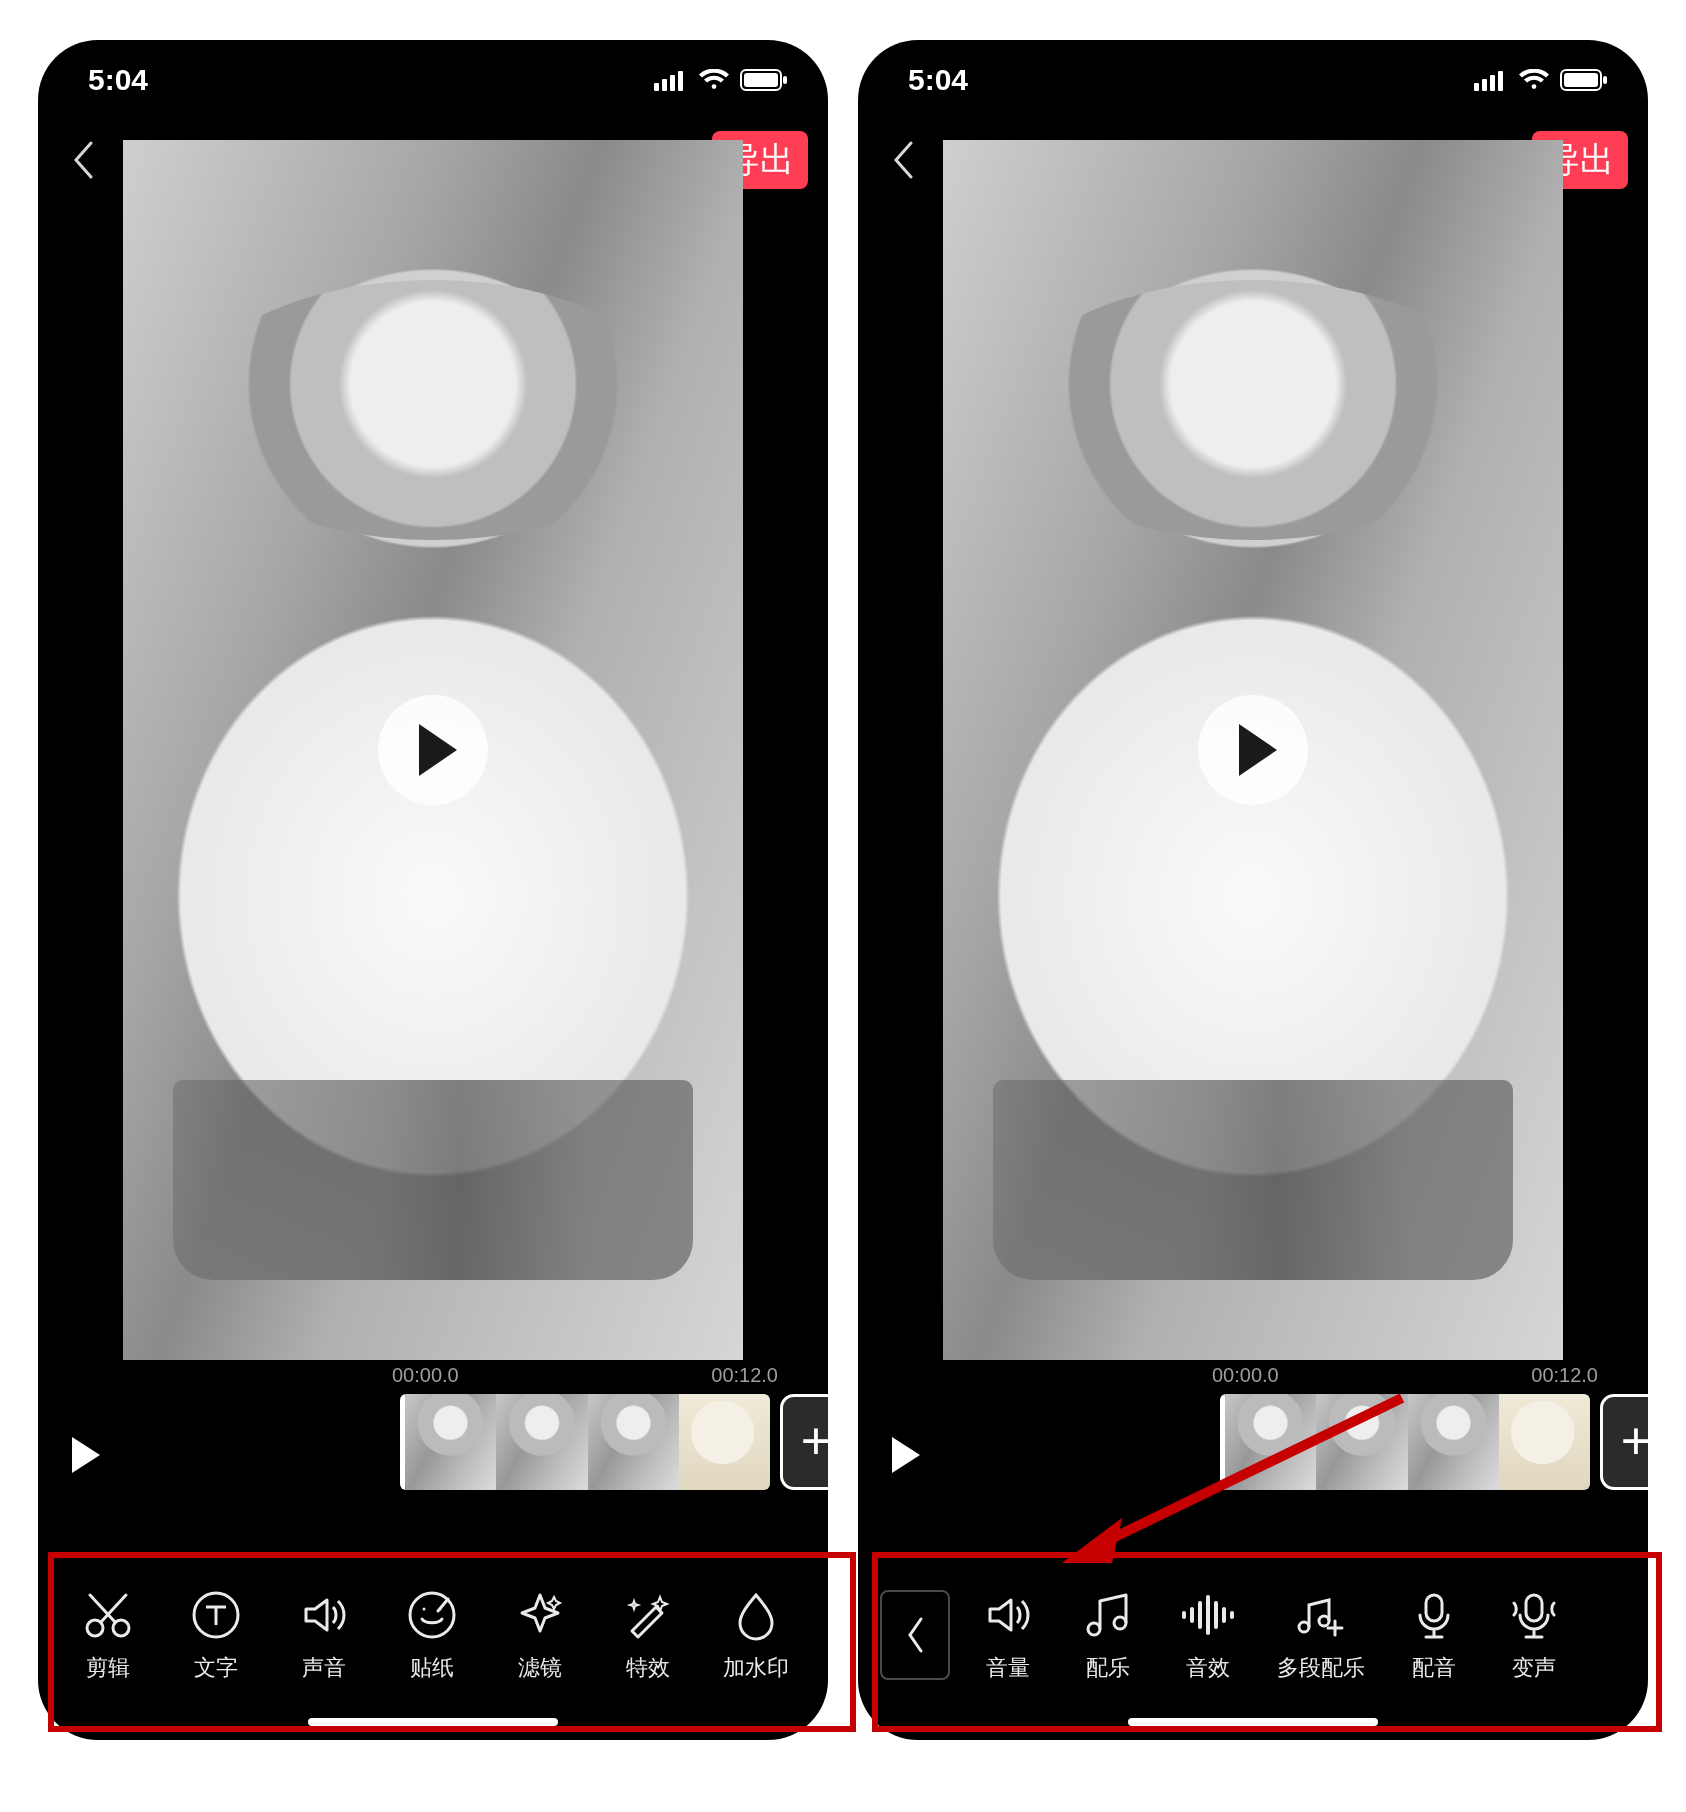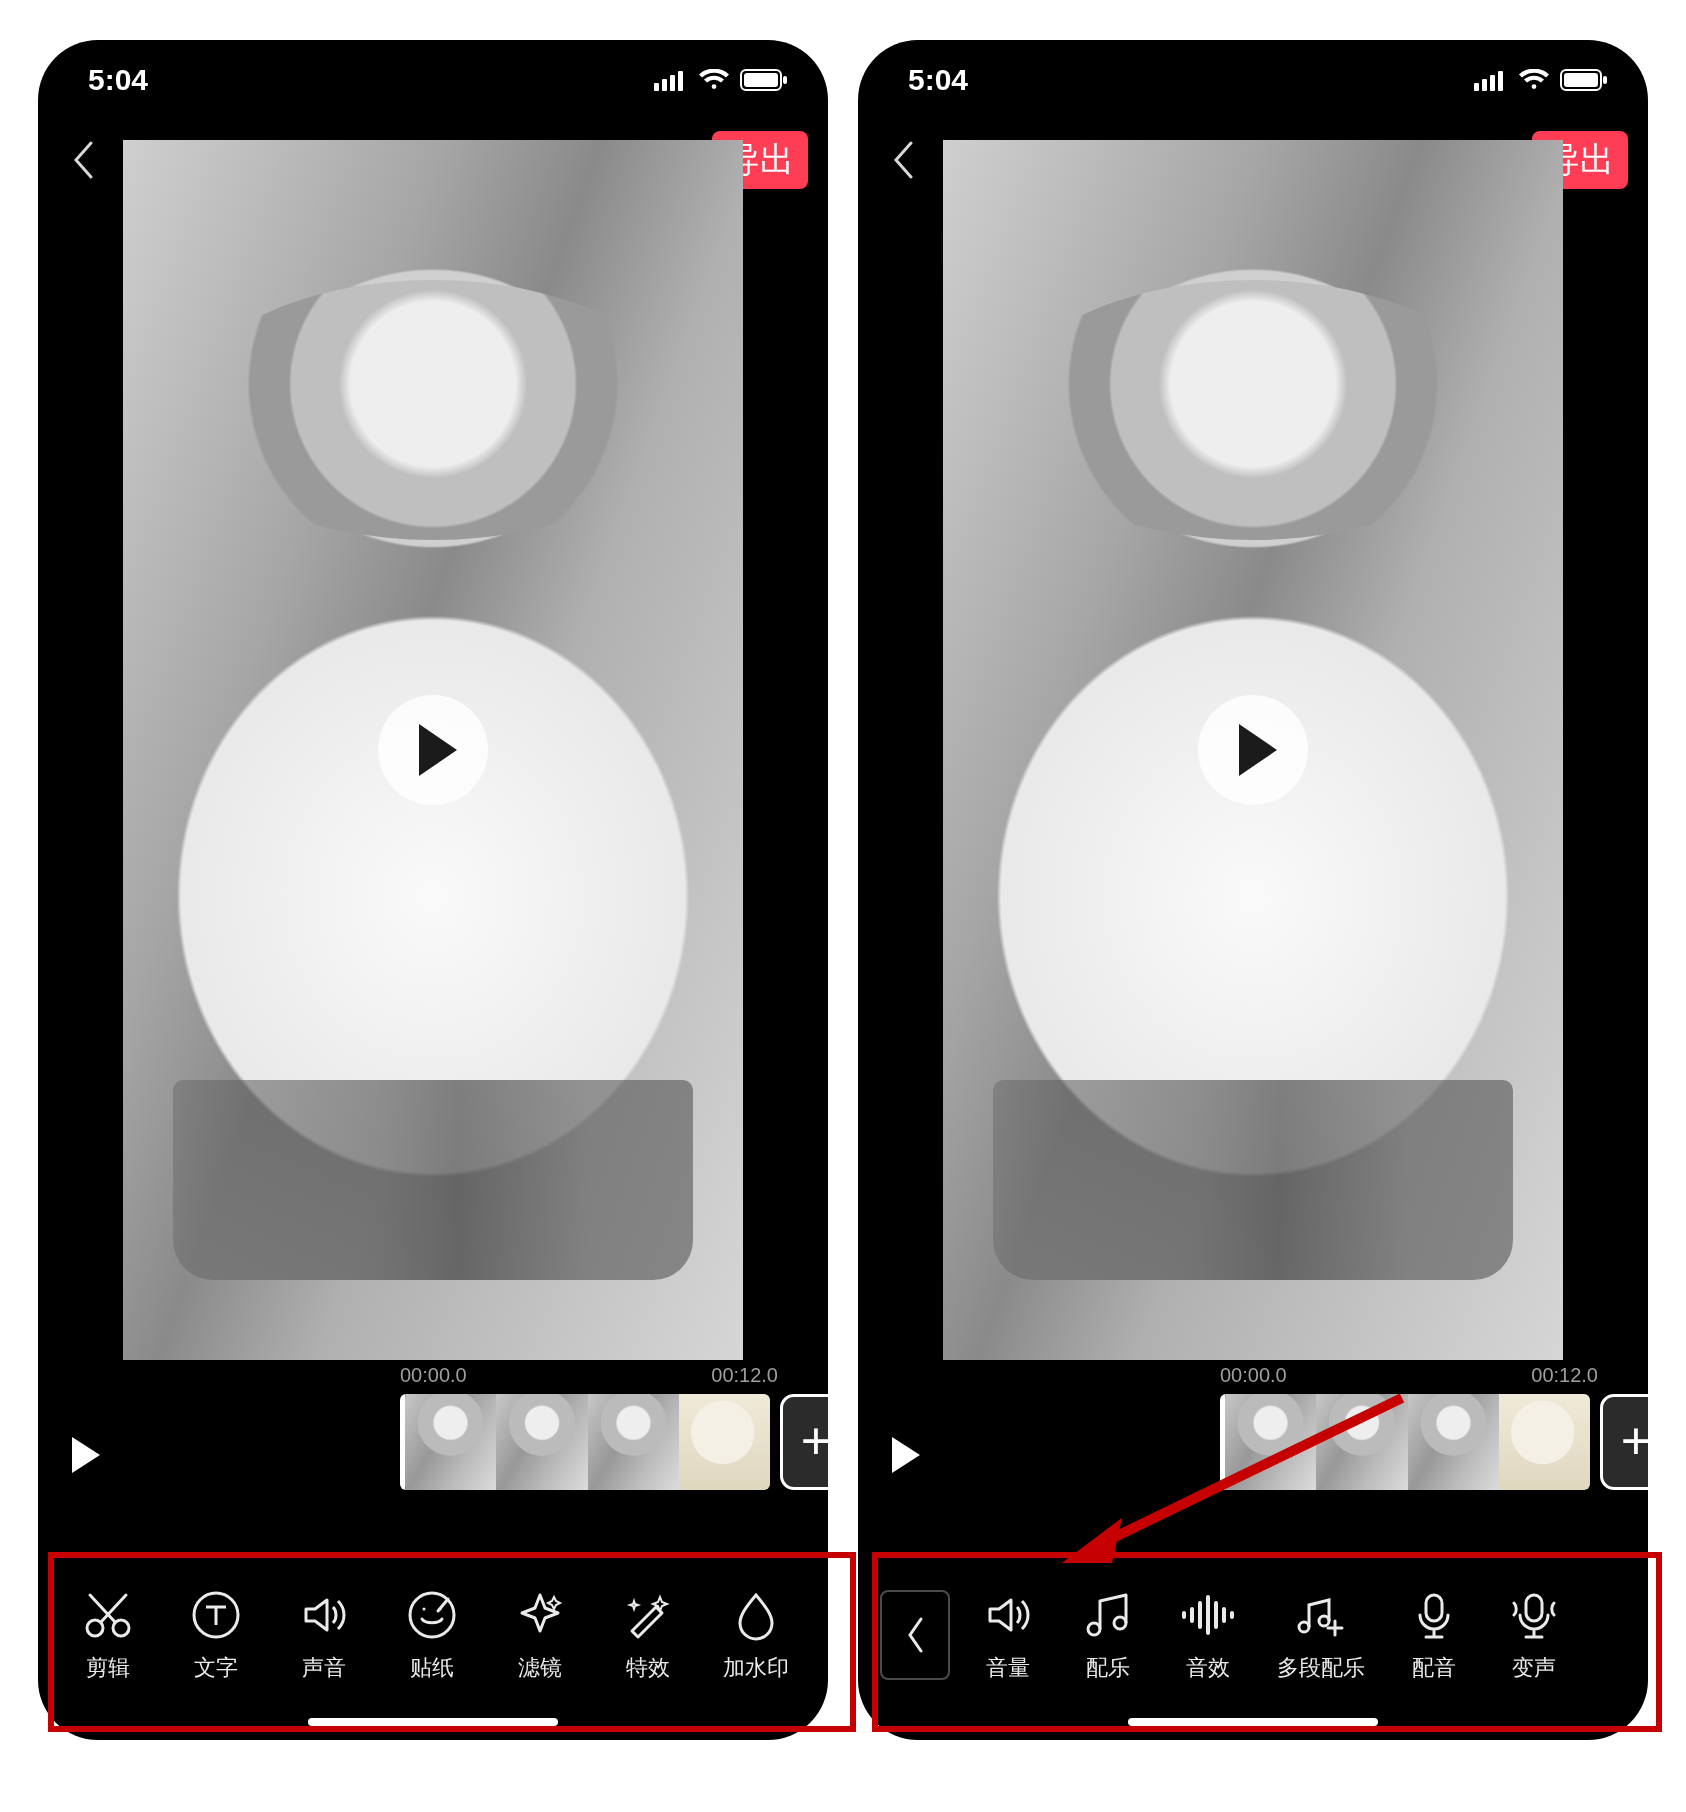--- a/index.html
+++ b/index.html
@@ -140,21 +140,21 @@
   }
   .tl-play::after{
     content:"";
     width:0;height:0;
     border-left:28px solid #fff;
     border-top:18px solid transparent;
     border-bottom:18px solid transparent;
   }
   .tl-right { flex:1; position:relative; height:100%; }
   .timecodes {
-    position:absolute; top:4px; left:260px; right:30px;
+    position:absolute; top:4px; left:252px; right:30px;
     display:flex; justify-content:space-between;
     color:#9e9e9e; font-size:20px;
   }
   .thumbs {
     position:absolute; top:34px; left:260px;
     height:96px; width:370px;
     display:flex;
     border-left:5px solid #fff;
     overflow:hidden;
     border-radius:6px;

